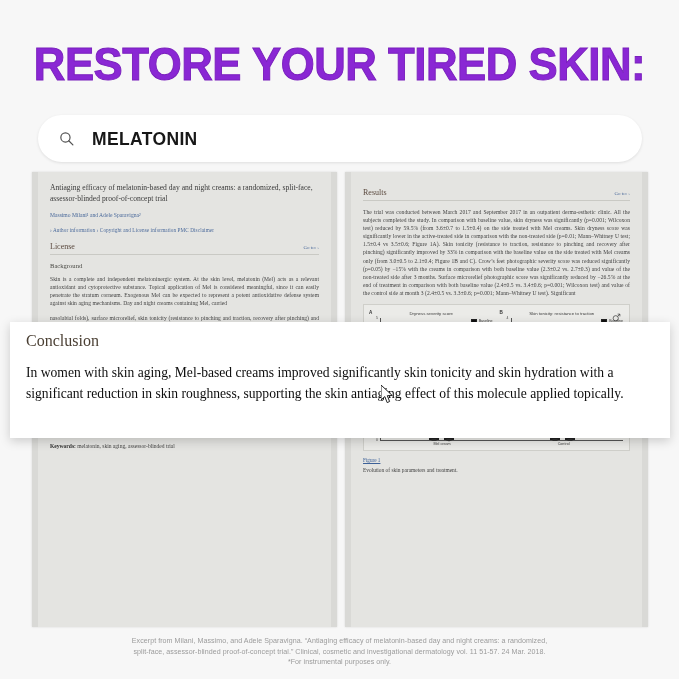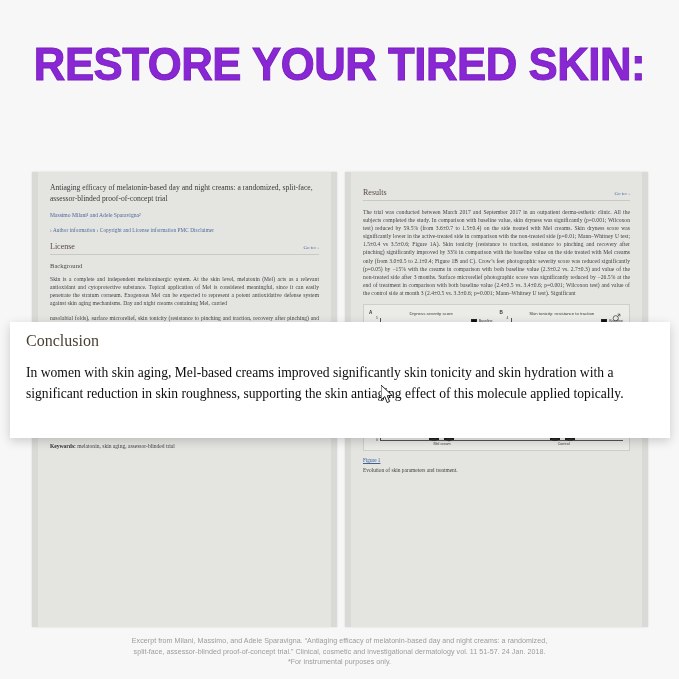--- a/index.html
+++ b/index.html
@@ -274,20 +274,27 @@
     padding: 0 90px;
   }
 </style>
 </head>
 <body>
 
 <div id="stage">
 
   <div class="headline">RESTORE YOUR TIRED SKIN:</div>
 
+  <div class="searchbar">
+    <svg class="search-icon" viewBox="0 0 24 24">
+      <circle cx="10.5" cy="10.5" r="6.5" fill="none" stroke="#333" stroke-width="1.7"></circle>
+      <line x1="15.2" y1="15.2" x2="21" y2="21" stroke="#333" stroke-width="1.7" stroke-linecap="round"></line>
+    </svg>
+    <span class="search-value" title="Search">MELATONIN</span>
+  </div>
 
   <div class="doc-wrap">
 
     <div class="panel panel-left">
       <div class="page page-left">
         <div class="art-title">Antiaging efficacy of melatonin-based day and night creams: a randomized, split-face, assessor-blinded proof-of-concept trial</div>
         <div class="authors">Massimo Milani¹ and Adele Sparavigna²</div>
         <div class="metalinks">› Author information  › Copyright and License information    PMC Disclaimer</div>
 
         <div class="sec-head">
@@ -482,17 +489,17 @@
     <div class="overlay-title">Conclusion</div>
     <div class="overlay-body">In women with skin aging, Mel-based creams improved significantly skin tonicity and skin hydration with a significant reduction in skin roughness, supporting the skin antiaging effect of this molecule applied topically.</div>
   </div>
 
   <svg class="cursor" viewBox="0 0 13 19">
     <polygon points="0,0 0,15 3.8,11.6 6.2,17.6 8.6,16.5 6.3,10.7 11.3,10.5" fill="#ffffff" stroke="#222" stroke-width="1"></polygon>
   </svg>
 
   <div class="footer">
     <div>Excerpt from Milani, Massimo, and Adele Sparavigna. “Antiaging efficacy of melatonin-based day and night creams: a randomized,</div>
-    <div>split-face, assessor-blinded proof-of-concept trial.” Clinical, cosmetic and investigational dermatology vol. 11 51-57. 24 Jan. 2018.</div>
+    <div>split-face, assessor-blinded proof-of-concept trial.” Clinical, cosmetic and investigational dermatology vol. 11 51-57. 24 Mar. 2018.</div>
     <div>*For instrumental purposes only.</div>
   </div>
 
 </div>
 
 </body></html>

